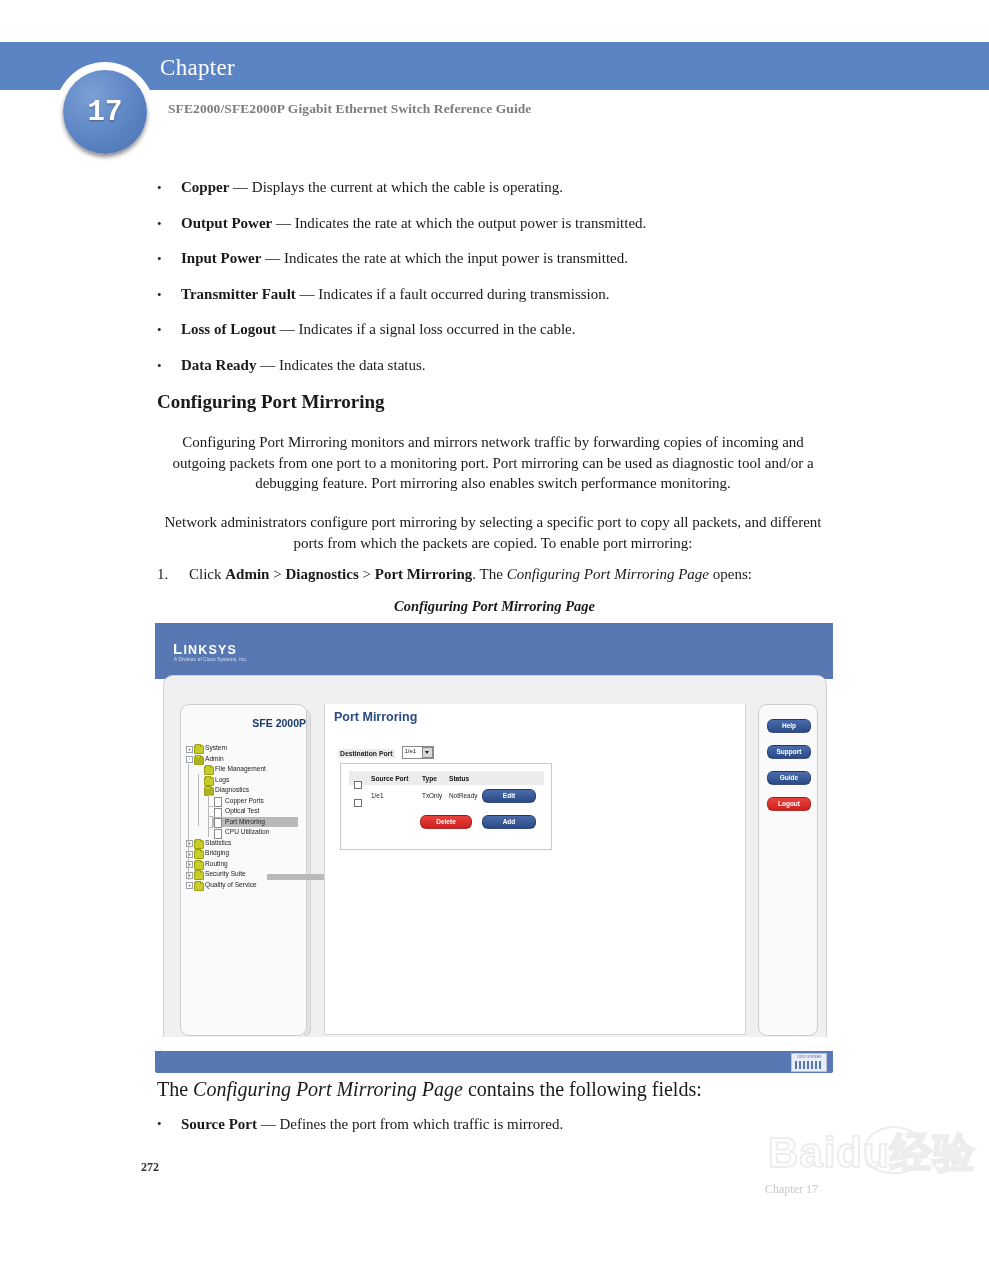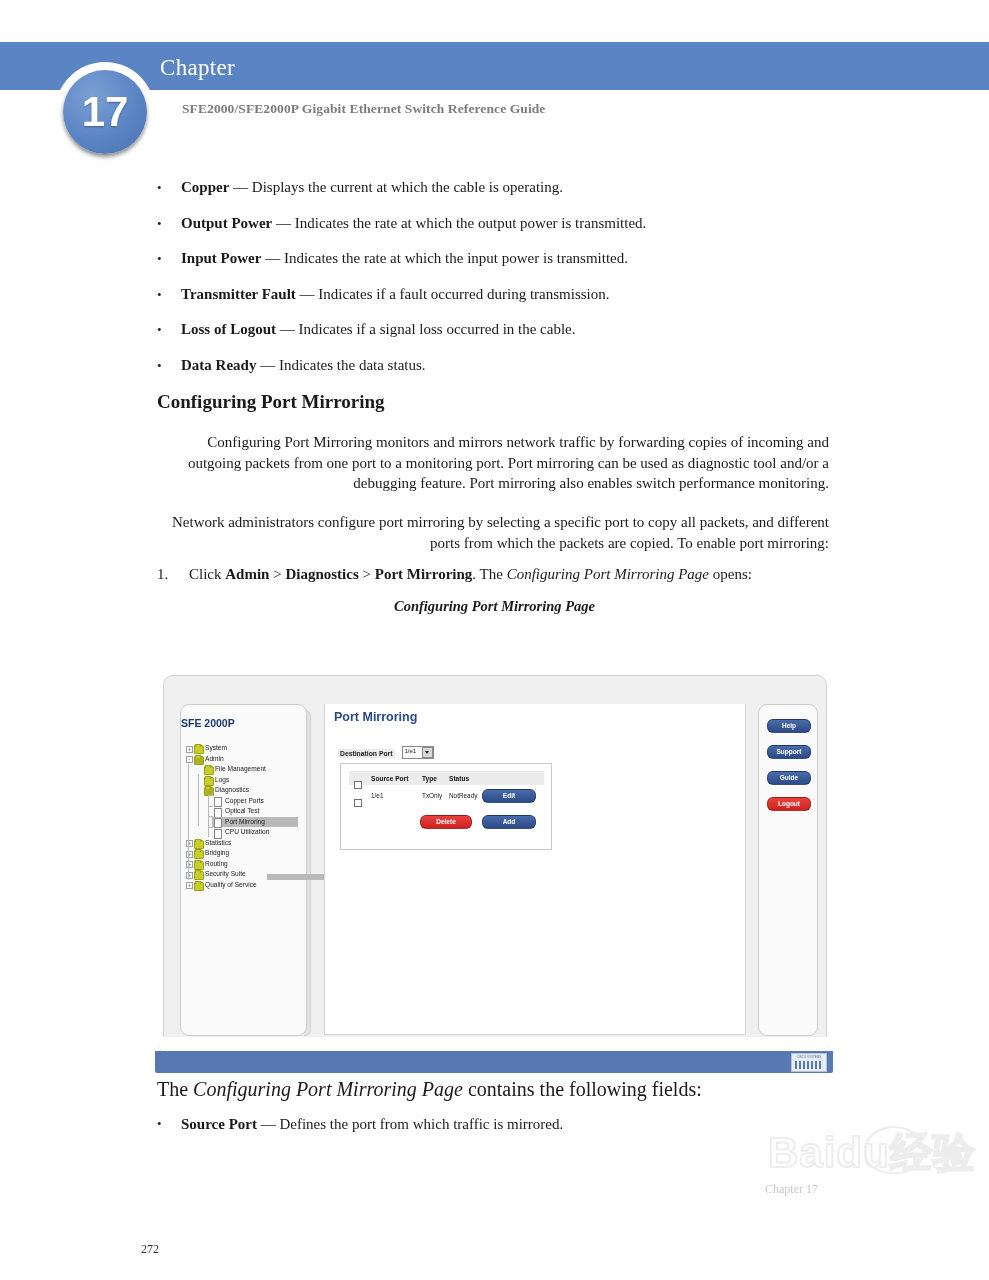--- a/index.html
+++ b/index.html
@@ -24,69 +24,69 @@
     border-radius:50%;background:#ffffff;
   }
   .chapter-circle{
     position:absolute;left:63px;top:70px;width:84px;height:84px;
     border-radius:50%;
     background:radial-gradient(circle at 35% 30%,#7ba0d4 0%,#5b84c4 55%,#4b72ad 100%);
     box-shadow:0 3px 4px rgba(0,0,0,.45);
     display:flex;align-items:center;justify-content:center;
   }
   .chapter-num{
-    color:#ffffff;font-size:42px;font-weight:bold;
-    font-family:Liberation Sans, sans-serif;line-height:1;
+    color:#ffffff;font-size:29px;font-weight:bold;
+    font-family:Liberation Mono, monospace;line-height:1;
     text-shadow:0 1px 2px rgba(0,0,0,.35);
     text-align:center;
   }
   .guide-title{
     position:absolute;left:168px;top:101px;
     font-size:13.5px;font-weight:bold;color:#7d7d7d;
-    font-family:"Liberation Serif",serif;letter-spacing:.1px;margin-left:14px;
+    font-family:"Liberation Serif",serif;letter-spacing:.1px;
   }
 
   
   .bullet-row{
     position:absolute;left:157px;width:700px;
     font-size:15px;line-height:19px;
   }
   .bullet-dot{
     position:absolute;left:0;top:0;font-size:13px;
   }
   .bullet-body{display:block;margin-left:24px;}
   .bullet-body b{font-weight:bold;}
 
   .sec-head{
     position:absolute;left:157px;top:391px;
     font-size:19px;font-weight:bold;font-family:"Liberation Serif",serif;
   }
   .para{
     position:absolute;left:157px;width:672px;
-    font-size:15px;line-height:20.5px;text-align:right;
+    font-size:15px;line-height:20.5px;text-align:center;
   }
   .step{
     position:absolute;left:157px;width:700px;font-size:15px;line-height:20px;
   }
   .step-num{position:absolute;left:0;top:0;}
   .step-body{display:block;margin-left:32px;}
   .fig-caption{
     position:absolute;left:0;top:598px;width:989px;text-align:center;
     font-size:14.5px;font-weight:bold;font-style:italic;
   }
 
   .tail-para{
     position:absolute;left:157px;top:1079px;width:700px;font-size:20px;line-height:20px;
   }
   .tail-bullet{
     position:absolute;left:157px;top:1114px;width:700px;font-size:15px;line-height:20px;
   }
 
   .page-num{
-    position:absolute;left:141px;top:1242px;font-size:12px;color:#333;
+    position:absolute;left:141px;top:1160px;font-size:12px;color:#333;font-weight:bold;
   }
   .footer-chapter{
     position:absolute;left:765px;top:1182px;font-size:12px;color:#c9c9c9;
   }
 
   
   .shot{
     position:absolute;left:155px;top:623px;width:678px;height:450px;
     background:#ffffff;overflow:hidden;
   }
@@ -141,21 +141,21 @@
   
   .nav-panel{
     position:absolute;left:16px;top:28px;width:125px;height:330px;
     background:#fafafa;border:1px solid #cdcdcd;border-radius:9px;
   }
   .nav-panel-shadow{
     position:absolute;left:140px;top:34px;width:6px;height:324px;
     background:#e3e3e3;border:1px solid #d2d2d2;border-left:none;border-radius:0 6px 6px 0;
   }
   .nav-title{
-    position:absolute;left:0;top:12px;width:125px;text-align:left;
+    position:absolute;left:0;top:12px;width:125px;text-align:right;
     font-family:"Liberation Sans",sans-serif;font-size:10.5px;font-weight:bold;color:#1b3a6b;
   }
   .tree{position:absolute;left:5px;top:38px;width:118px;}
   .tnode{
     position:relative;height:10.5px;
     font-family:"Liberation Sans",sans-serif;font-size:6.6px;color:#222;
     white-space:nowrap;line-height:10.5px;
   }
   .tplus{
     position:absolute;top:2.5px;width:5px;height:5px;
@@ -330,20 +330,24 @@
 
 <div class="step" style="top:564px;">
   <span class="step-num">1.</span>
   <span class="step-body"><span>Click </span><b>Admin</b><span> &gt; </span><b>Diagnostics</b><span> &gt; </span><b>Port Mirroring</b><span>. The </span><i>Configuring Port Mirroring Page</i><span> opens:</span></span>
 </div>
 
 <div class="fig-caption">Configuring Port Mirroring Page</div>
 
 <div class="shot">
 
+  <div class="shot-topbar">
+    <div class="shot-logo"><span class="big">L</span><span>INKSYS</span></div>
+    <div class="shot-logo-sub">A Division of Cisco Systems, Inc.</div>
+  </div>
 
   <div class="shot-stage">
 
     <div class="nav-panel-shadow"></div>
     <div class="nav-panel">
       <div class="nav-title">SFE 2000P</div>
       <div class="tree" id="tree">
           <div class="tnode">
             <span class="tplus" style="left: 0px;">+</span>
             <span class="tfolder" style="left: 8px;"></span>

